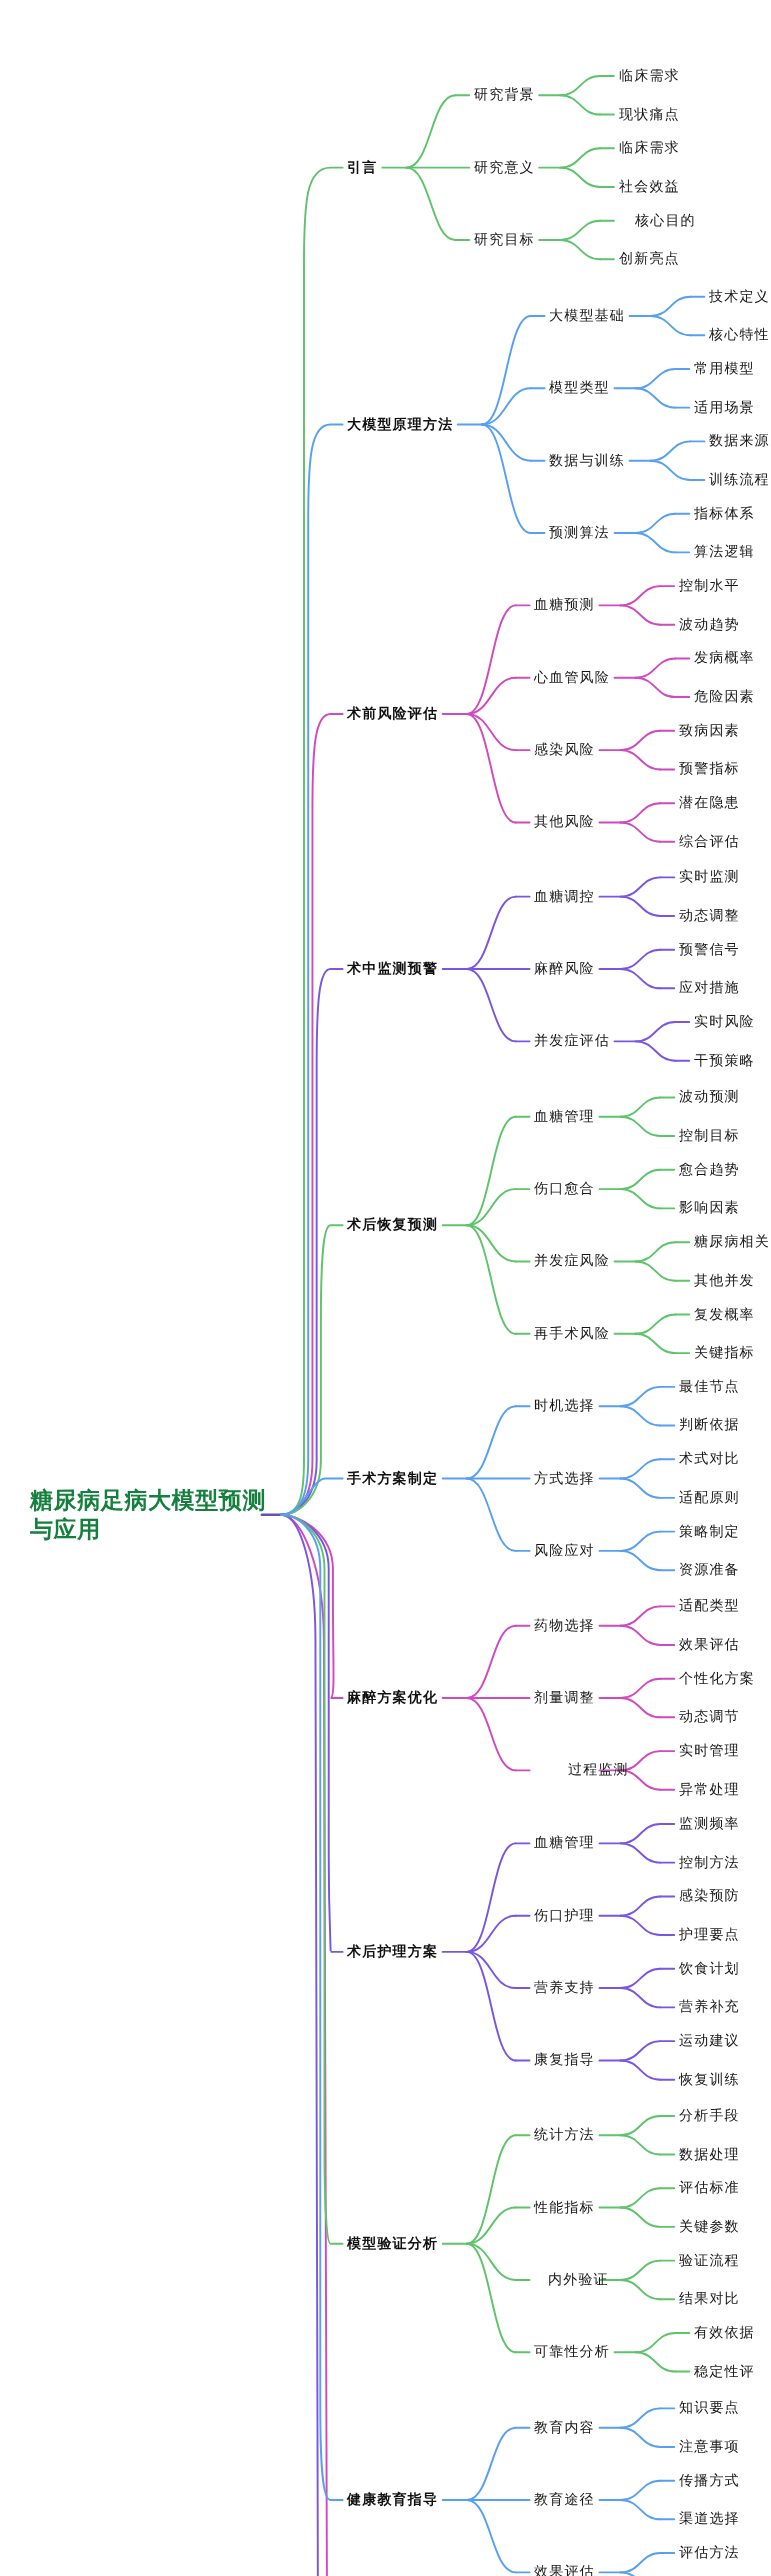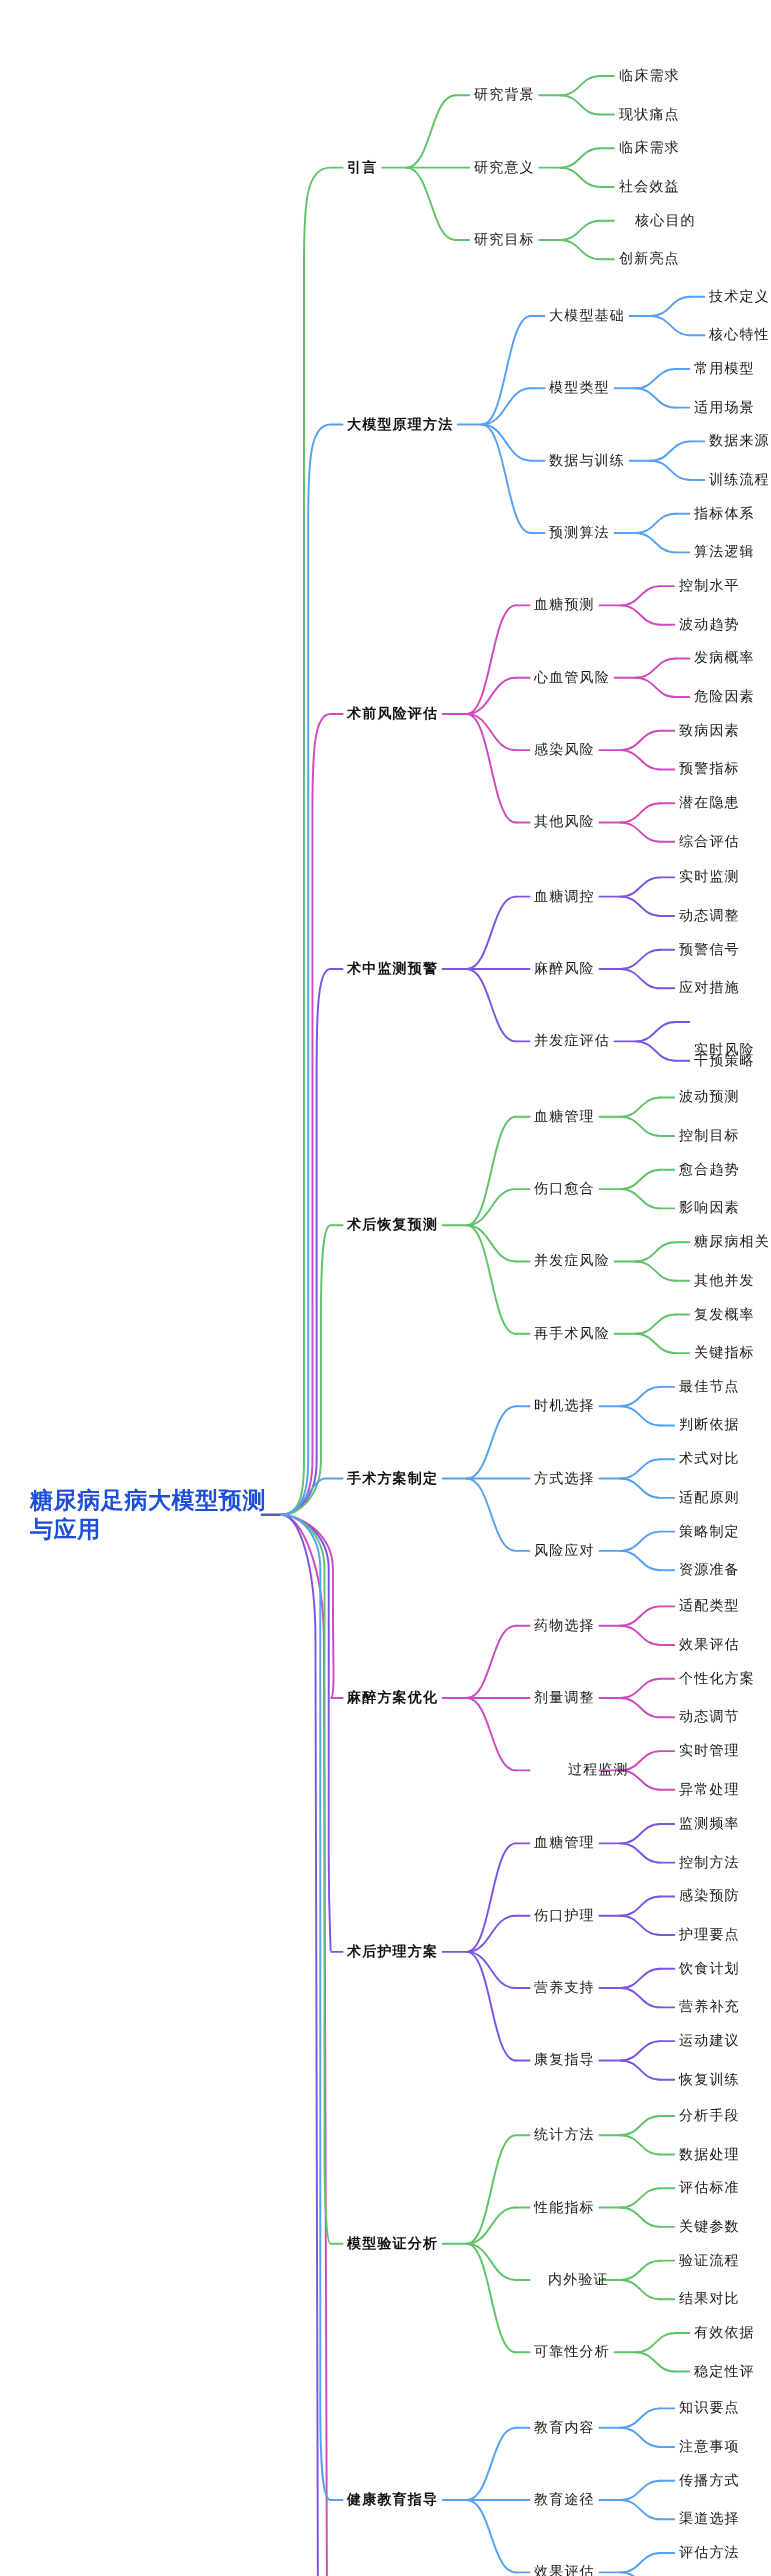--- a/index.html
+++ b/index.html
@@ -13,21 +13,21 @@
     position:absolute; transform:translateY(-50%);
     white-space:nowrap; color:#161616; font-size:14px;
     letter-spacing:1.2px; line-height:1.1;
   }
   .l1 { font-weight:700; color:#111111; }
   .l2, .leaf { font-weight:400; }
   .root-label {
     position:absolute; left:30px; top:1515px; width:241px;
     transform:translateY(-50%);
     font-size:23px; font-weight:800; line-height:1.26;
-    color:#1d4ed8; letter-spacing:0.6px;
+    color:#15803d; letter-spacing:0.6px;
   }
 </style>
 </head>
 <body>
 
 <div id="canvas">
   <svg id="connector-layer" viewBox="0 0 1280 4272" xmlns="http://www.w3.org/2000/svg">
       <path d="M 434 2512 L 470 2512" fill="none" stroke="#5B55B4" stroke-width="4" stroke-linecap="round"></path>
       <path d="M 466 2512 C 500 2512, 537 2600, 537 2720 C 537 3600, 539 4100, 542 4276" fill="none" stroke="#D049BE" stroke-width="3.2" stroke-linecap="round"></path>
       <path d="M 466 2512 C 498 2512, 523 2600, 523 2720 C 523 3600, 524 4100, 527 4276" fill="none" stroke="#7B55E2" stroke-width="3.2" stroke-linecap="round"></path>
@@ -330,21 +330,21 @@
     <div class="node leaf" style="left: 679px; top: 803px;">潜在隐患</div>
     <div class="node leaf" style="left: 679px; top: 842px;">综合评估</div>
     <div class="node l1" style="left: 347px; top: 969px;">术中监测预警</div>
     <div class="node l2" style="left: 534px; top: 897px;">血糖调控</div>
     <div class="node leaf" style="left: 679px; top: 877px;">实时监测</div>
     <div class="node leaf" style="left: 679px; top: 916px;">动态调整</div>
     <div class="node l2" style="left: 534px; top: 969px;">麻醉风险</div>
     <div class="node leaf" style="left: 679px; top: 950px;">预警信号</div>
     <div class="node leaf" style="left: 679px; top: 988px;">应对措施</div>
     <div class="node l2" style="left: 534px; top: 1041px;">并发症评估</div>
-    <div class="node leaf" style="left: 694px; top: 1022px; margin-top: 28px;">实时风险</div>
+    <div class="node leaf" style="left: 694px; top: 1022px;">实时风险</div>
     <div class="node leaf" style="left: 694px; top: 1061px;">干预策略</div>
     <div class="node l1" style="left: 347px; top: 1225px;">术后恢复预测</div>
     <div class="node l2" style="left: 534px; top: 1117px;">血糖管理</div>
     <div class="node leaf" style="left: 679px; top: 1097px;">波动预测</div>
     <div class="node leaf" style="left: 679px; top: 1136px;">控制目标</div>
     <div class="node l2" style="left: 534px; top: 1189px;">伤口愈合</div>
     <div class="node leaf" style="left: 679px; top: 1170px;">愈合趋势</div>
     <div class="node leaf" style="left: 679px; top: 1208px;">影响因素</div>
     <div class="node l2" style="left: 534px; top: 1261px;">并发症风险</div>
     <div class="node leaf" style="left: 694px; top: 1242px;">糖尿病相关</div>

